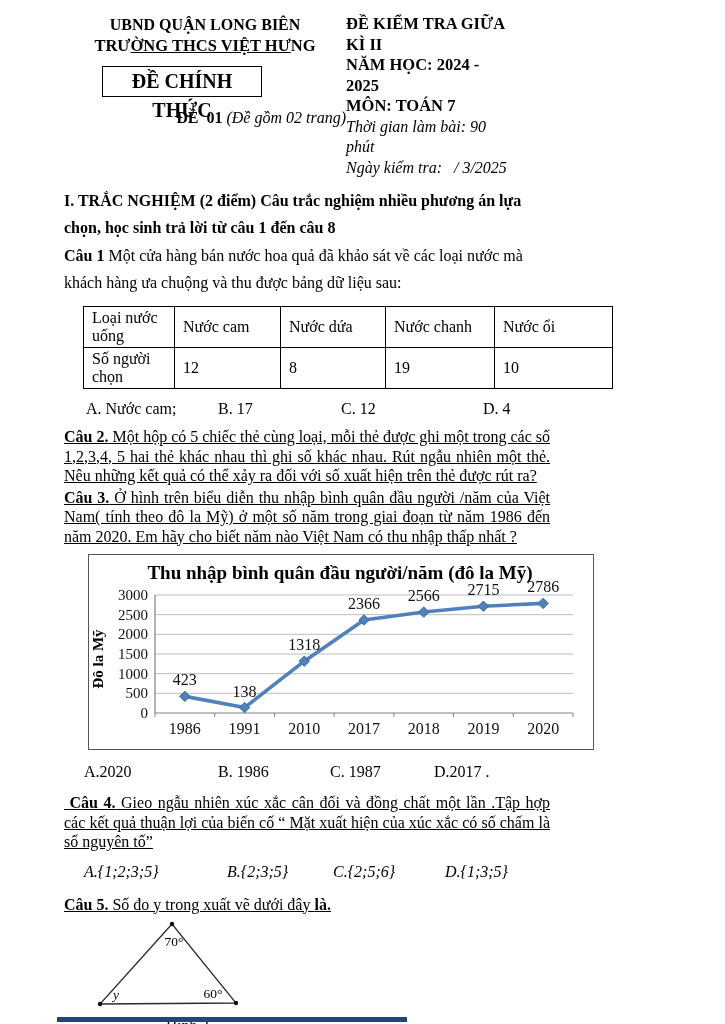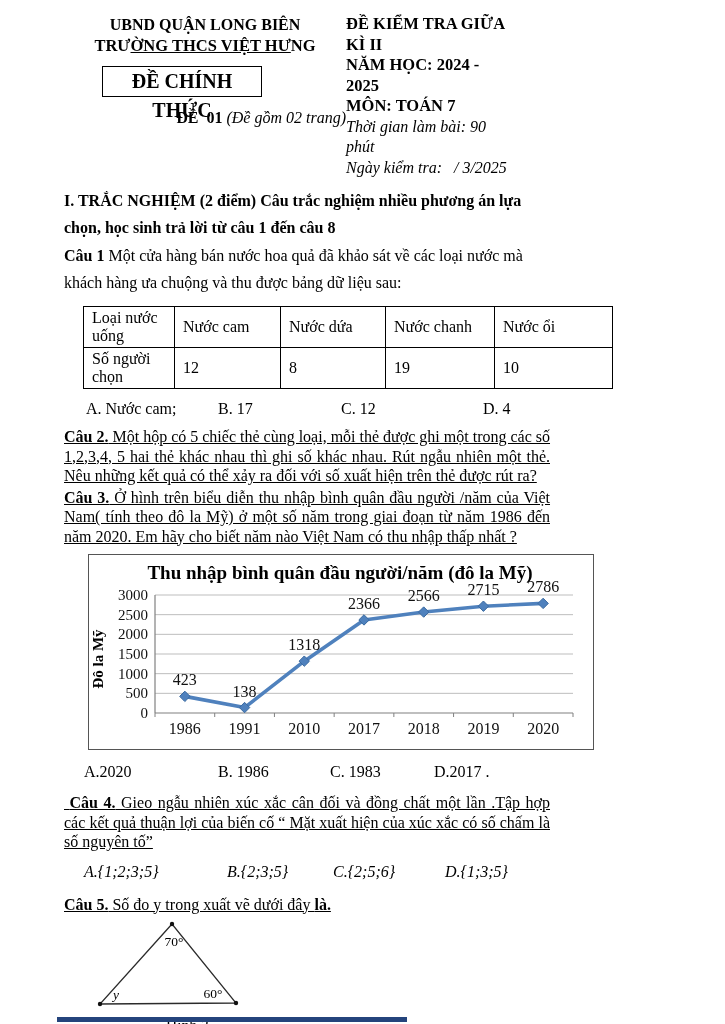--- a/index.html
+++ b/index.html
@@ -157,21 +157,21 @@
         <text x="394.42857142857144" y="179" text-anchor="middle" font-size="16" fill="#111">2019</text>
         <text x="454.14285714285717" y="179" text-anchor="middle" font-size="16" fill="#111">2020</text>
         <text x="251" y="24" text-anchor="middle" font-size="19" font-weight="bold" fill="#000">Thu nhập bình quân đầu người/năm (đô la Mỹ)</text>
         <text x="14" y="104" text-anchor="middle" font-size="15" font-weight="bold" transform="rotate(-90 14 104)" fill="#000">Đô la Mỹ</text>
       </svg>
   </div>
 
   <div class="opts opts-q3">
     <span>A.2020</span>
     <span>B. 1986</span>
-    <span>C. 1983</span>
+    <span>C. 1987</span>
     <span>D.2017 .</span>
   </div>
 
   <div class="p10" style="margin-top:9px;"><span class="bold keep-sp"> Câu 4.</span><span> Gieo ngẫu nhiên xúc xắc cân đối và đồng chất một lần .Tập hợp các kết quả thuận lợi của biến cố “ Mặt xuất hiện của xúc xắc có số chấm là số nguyên tố”</span></div>
   <div class="opts opts-q4">
     <span>A.{1;2;3;5}</span>
     <span>B.{2;3;5}</span>
     <span>C.{2;5;6}</span>
     <span>D.{1;3;5}</span>
   </div>

